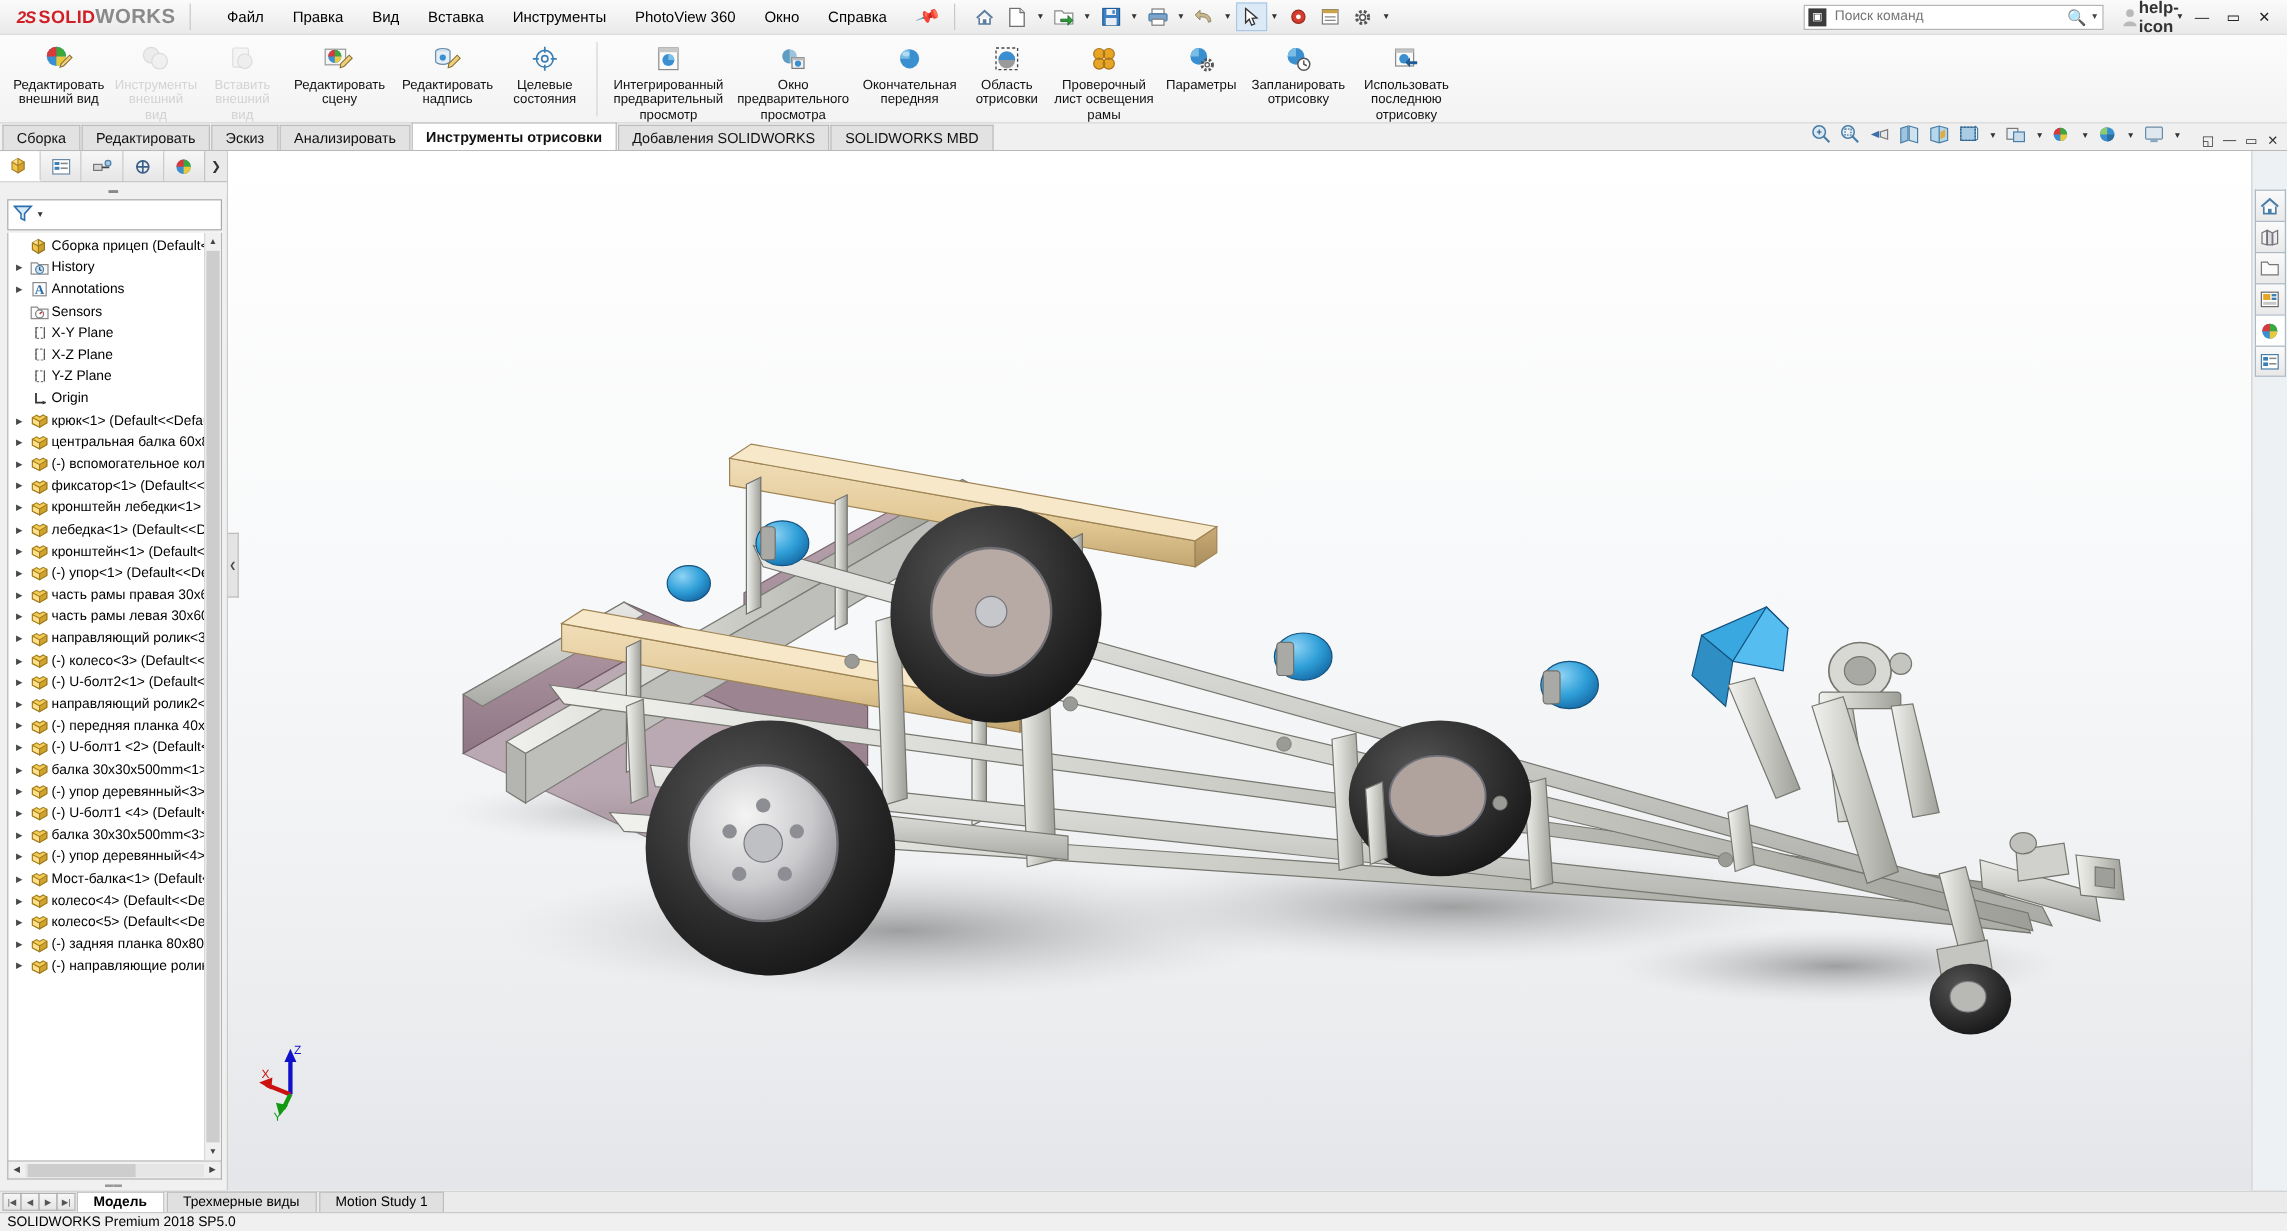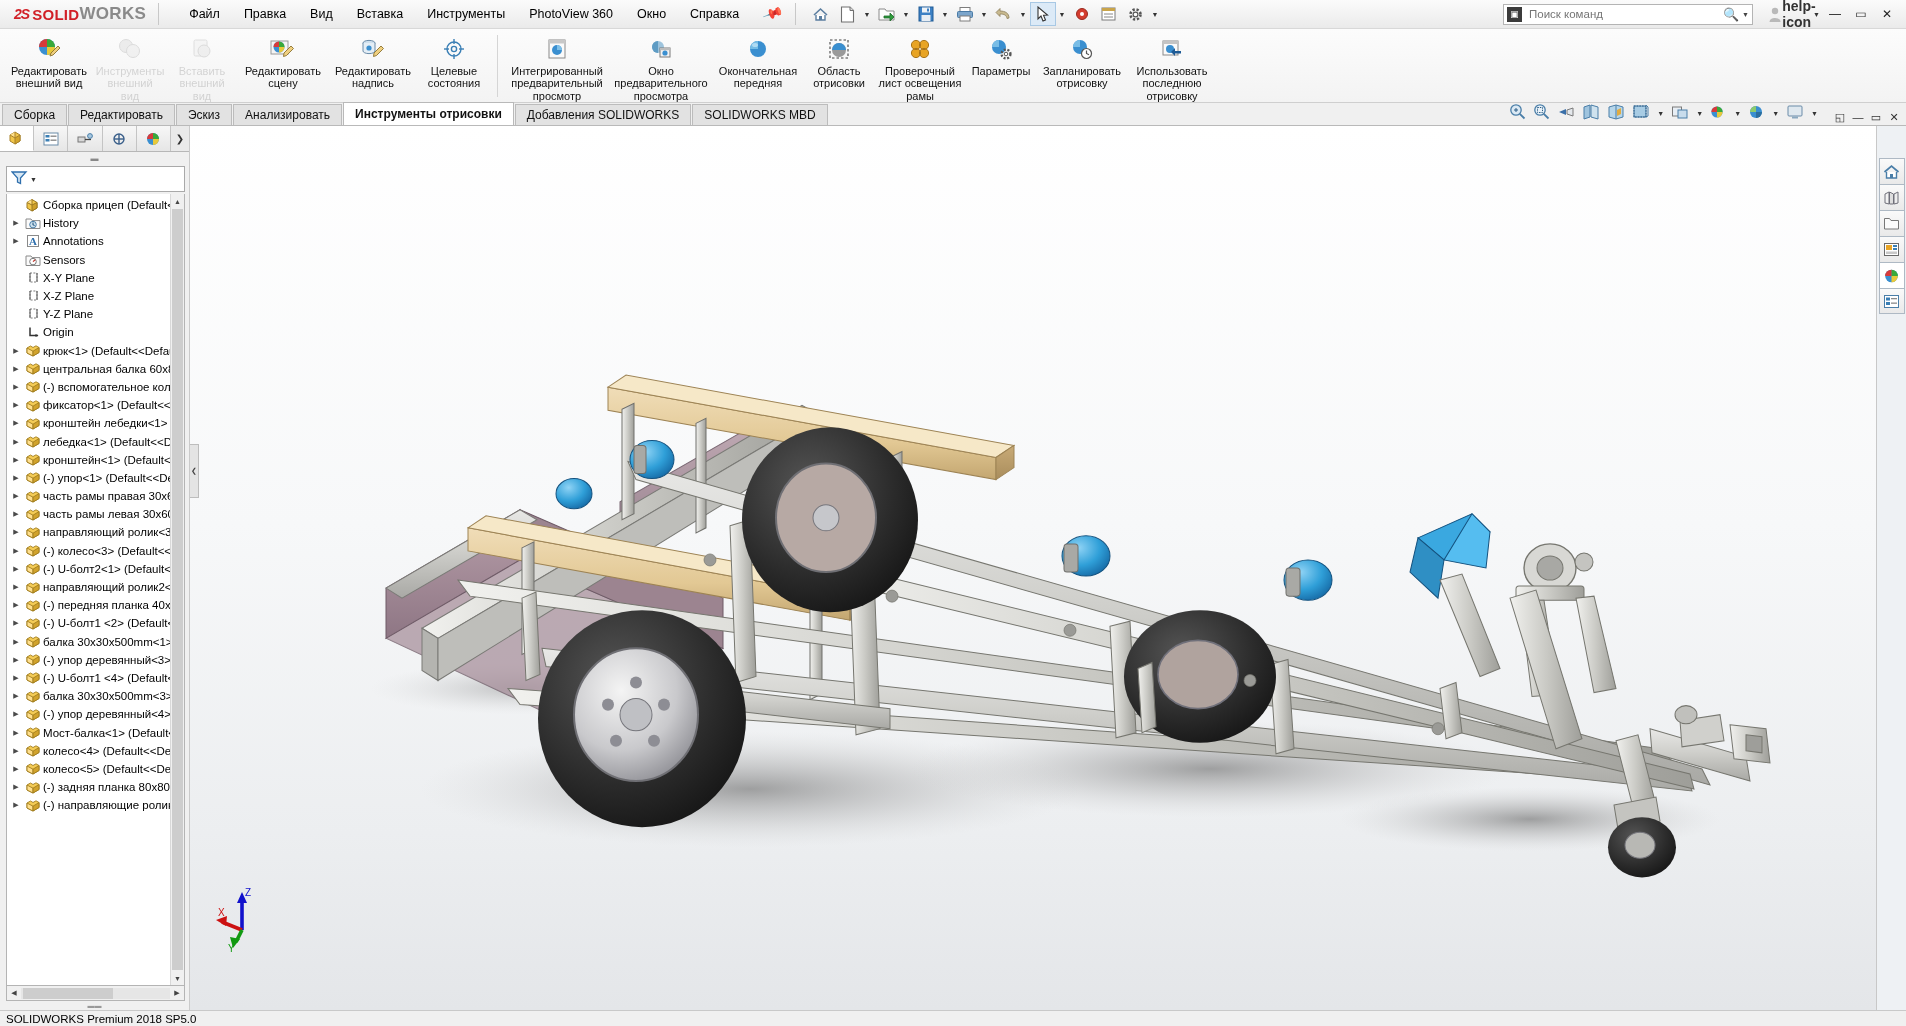--- a/index.html
+++ b/index.html
@@ -1268,18 +1268,29 @@
             <rect x="1.5" y="1.5" width="14" height="12" fill="#fff" stroke="#4a7ea8"></rect>
             <rect x="3" y="3.5" width="4" height="3" fill="#3a7fb5"></rect>
             <rect x="8" y="4" width="6" height="1.3" fill="#8a8a8a"></rect>
             <rect x="3" y="8" width="4" height="3" fill="#3a7fb5"></rect>
             <rect x="8" y="8.5" width="6" height="1.3" fill="#8a8a8a"></rect>
           </svg>
       </div>
     </div>
   </div>
 
+  <div class="bottomtabs">
+    <div class="navbtns">
+      <div class="navbtn">|◀</div>
+      <div class="navbtn">◀</div>
+      <div class="navbtn">▶</div>
+      <div class="navbtn">▶|</div>
+    </div>
+    <div class="btab active">Модель</div>
+    <div class="btab">Трехмерные виды</div>
+    <div class="btab">Motion Study 1</div>
+  </div>
 
   <div class="statusbar">
     <div class="st-left">SOLIDWORKS Premium 2018 SP5.0</div>
   </div>
 
 </div>
 
 </body></html>

